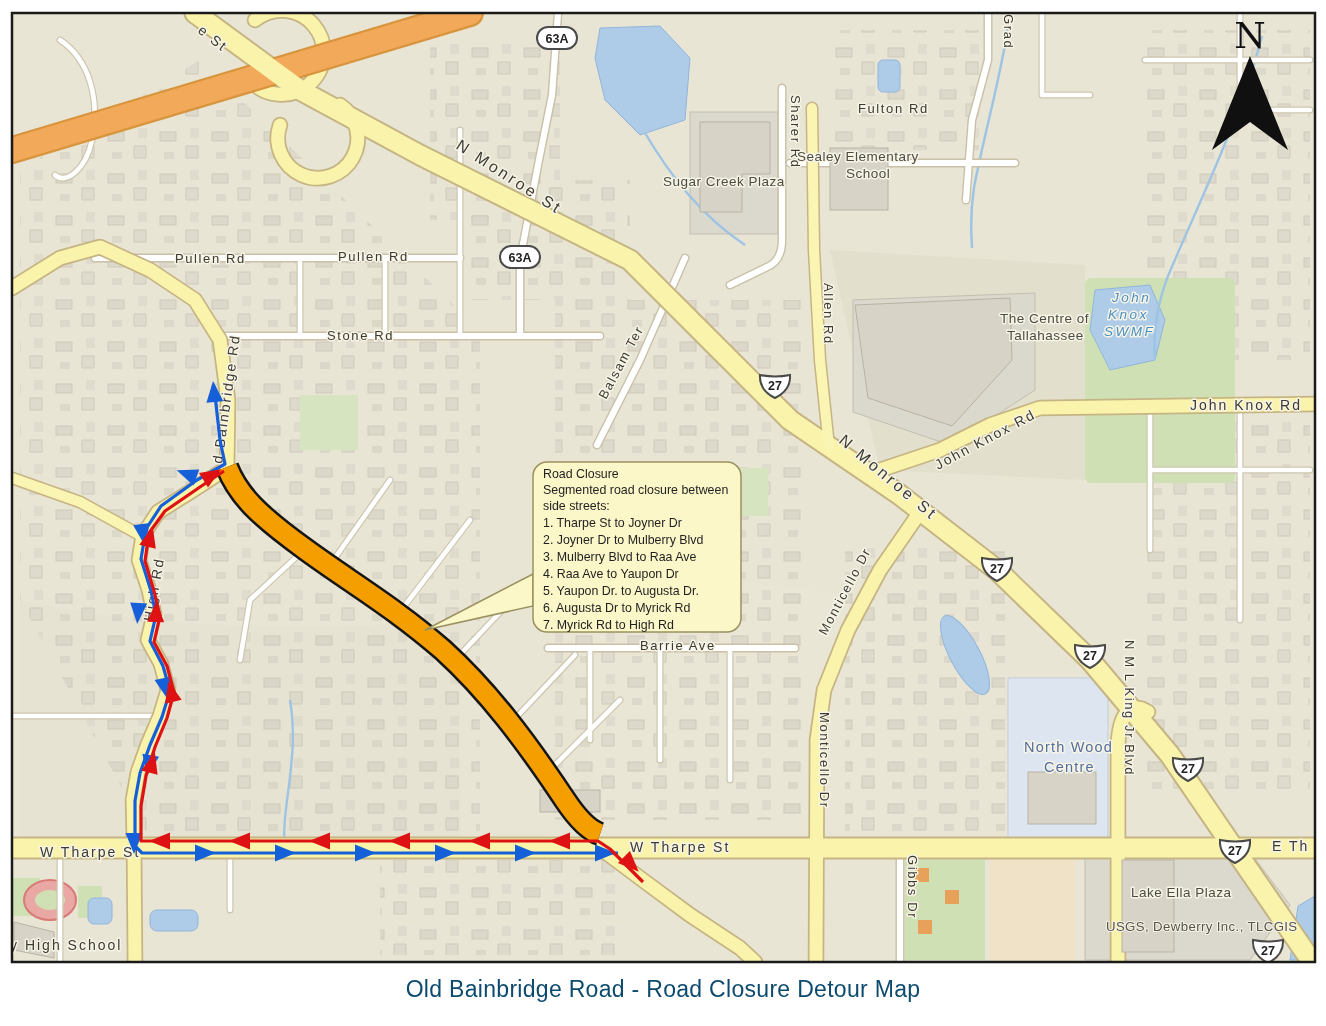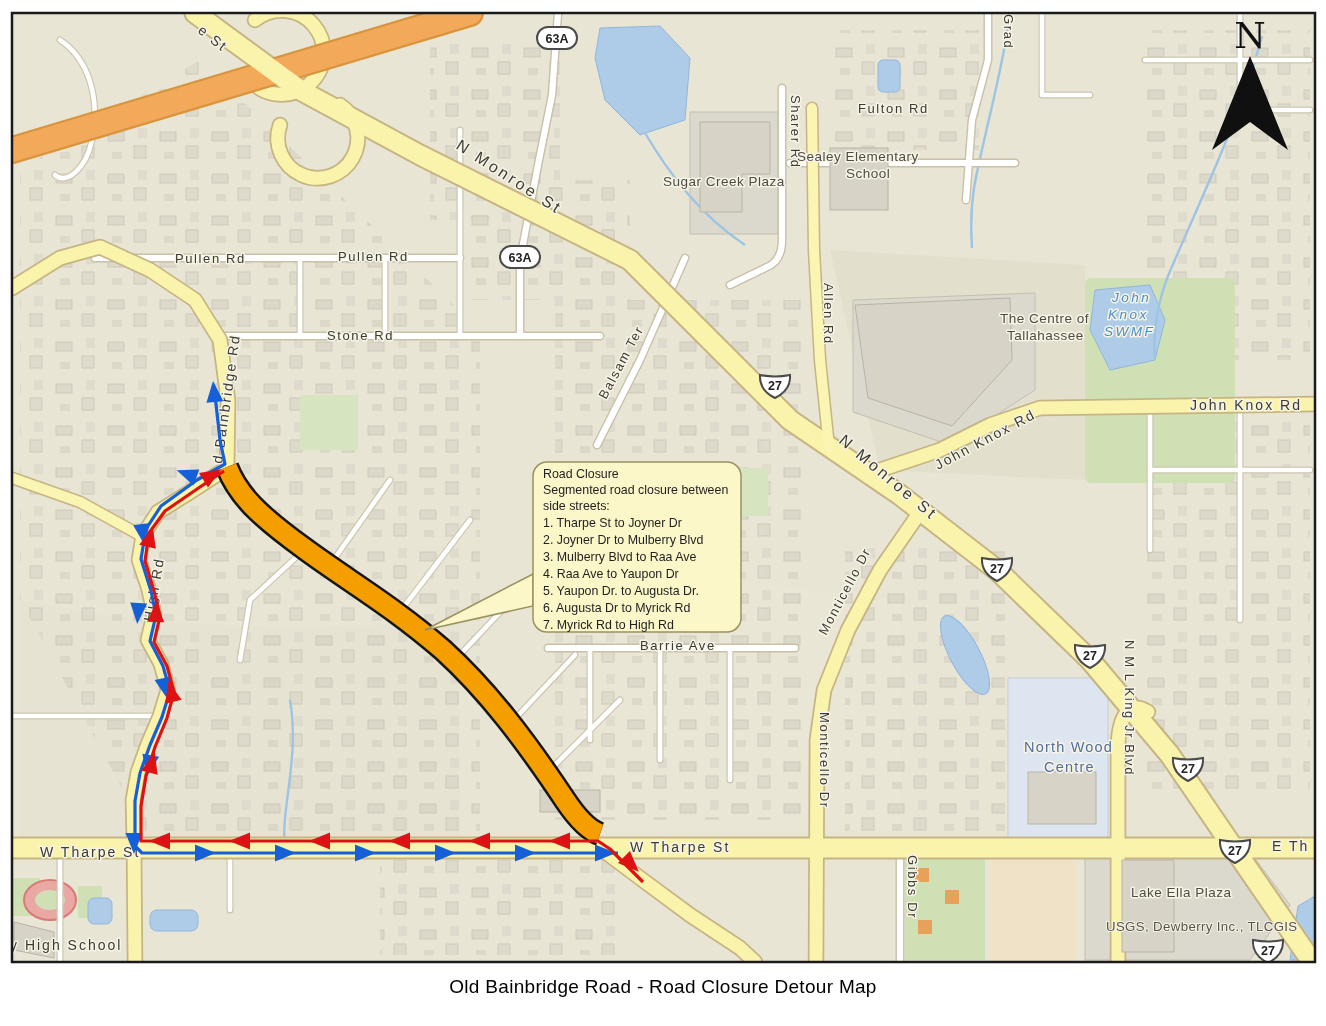--- a/index.html
+++ b/index.html
@@ -36,21 +36,21 @@
   .lbl-blue-i{font-size:13.5px;font-style:italic;fill:#4a8fc2;letter-spacing:2.5px;}
   .lbl-blue{font-size:14.5px;fill:#526e9e;letter-spacing:1.2px;}
   .lbl-attr{font-size:13.2px;fill:#55524a;letter-spacing:.4px;stroke-width:2px;}
   .shield{fill:#ffffff;stroke:#4a4a4a;stroke-width:2;}
   .shield-txt{font:bold 12.5px "Liberation Sans",sans-serif;fill:#222;text-anchor:middle;
               letter-spacing:0;stroke:none;}
   .callout-box{fill:#fbf7c9;stroke:#9a915f;stroke-width:1.5;}
   .callout-txt{font:12.4px "Liberation Sans",sans-serif;fill:#1f1f1f;letter-spacing:0;stroke:none;}
   .north-n{font:36px "DejaVu Serif",serif;fill:#101010;text-anchor:middle;stroke:none;}
   #map-title{position:absolute;top:976px;left:0;width:1326px;text-align:center;
-             font-size:19px;color:#000000;letter-spacing:.3px;}
+             font-size:23px;color:#0c4a6e;letter-spacing:.3px;}
 </style>
 </head>
 <body>
 
 <svg id="map-canvas" width="1326" height="1026" viewBox="0 0 1326 1026">
   <defs>
     <clipPath id="mapclip">
         <rect x="12" y="13" width="1303" height="949"></rect>
       </clipPath>
     <polygon id="arrow" points="0,-11 8.5,10 -8.5,10"></polygon>

